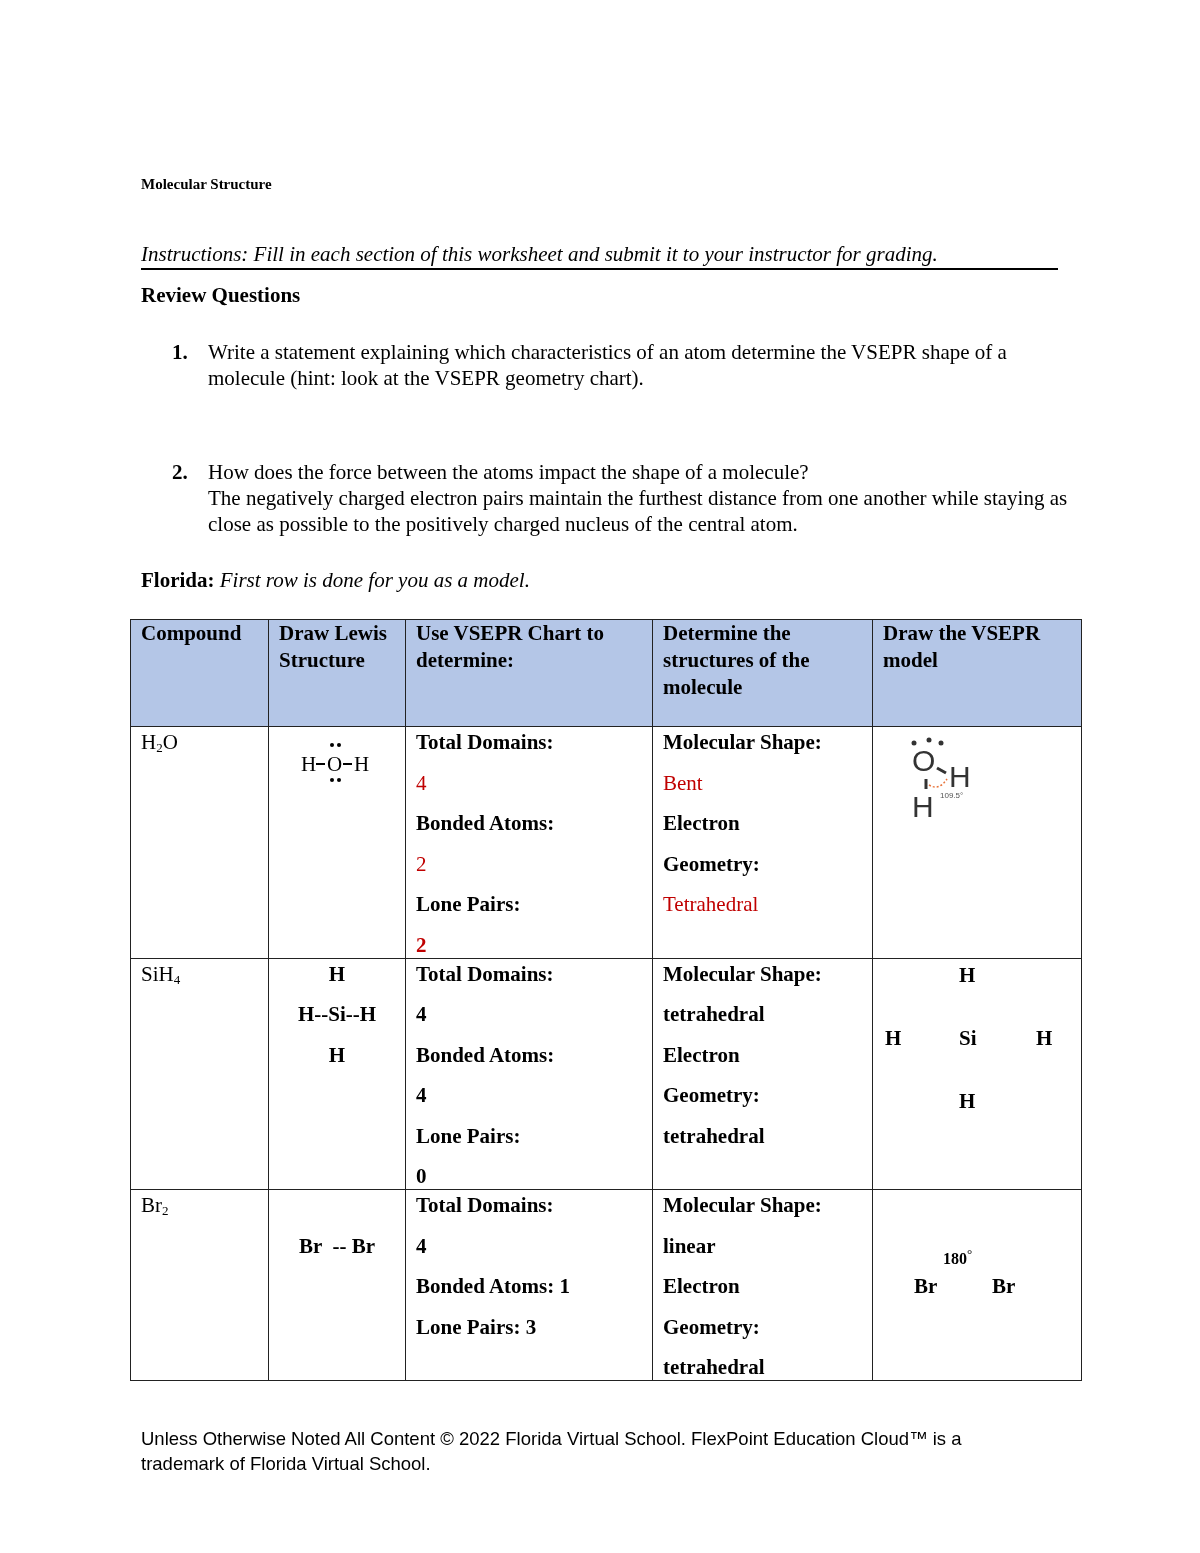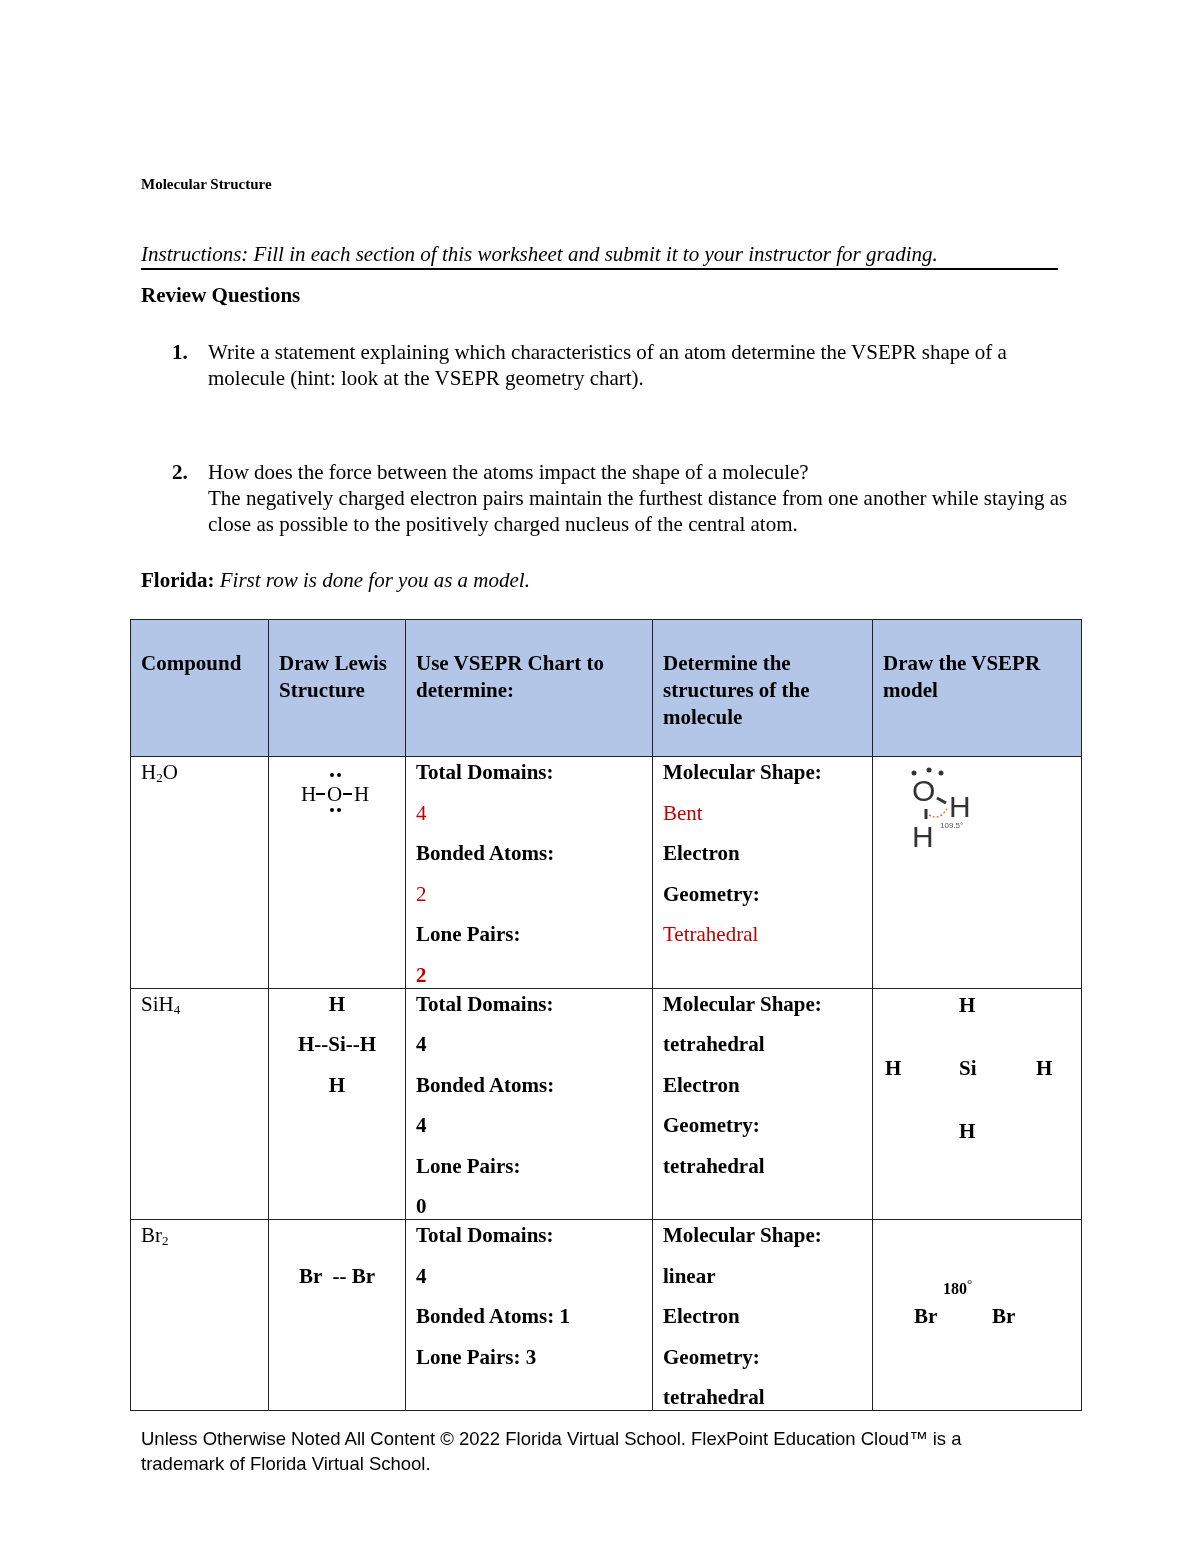--- a/index.html
+++ b/index.html
@@ -13,21 +13,21 @@
   .q { left: 172px; font-size: 21px; line-height: 26px; }
   .q .num { position: absolute; left: 0; font-weight: bold; }
   .q .body { position: absolute; left: 36px; width: 860px; }
   .sans { font-family: "Liberation Sans", sans-serif; font-size: 19.5px; line-height: 33px; }
   .activity { left: 141px; top: 568px; font-size: 21px; }
   .activity .lbl { font-weight: bold; }
   .activity .txt { font-style: italic; }
   table.grid { position: absolute; left: 130px; top: 619px; width: 951px;
                border-collapse: collapse; table-layout: fixed; font-size: 21px; }
   table.grid td, table.grid th { border: 1.5px solid #222; vertical-align: top; padding: 0 10px; }
-  table.grid th { background: #b4c6e7; font-weight: bold; text-align: left; padding-top: 30px;
+  table.grid th { background: #b4c6e7; font-weight: bold; text-align: left; 
                   line-height: 27px; height: 106px; }
   .cell-line { height: 40.5px; line-height: 30px; }
   .red { color: #c00000; }
   .b { font-weight: bold; }
   .footer { left: 141px; top: 1426px; font-family: "Liberation Sans", sans-serif; font-size: 18.5px;
             line-height: 25px; width: 900px; }
   sub { font-size: 13px; vertical-align: -3px; }
 </style>
 </head>
 <body>

